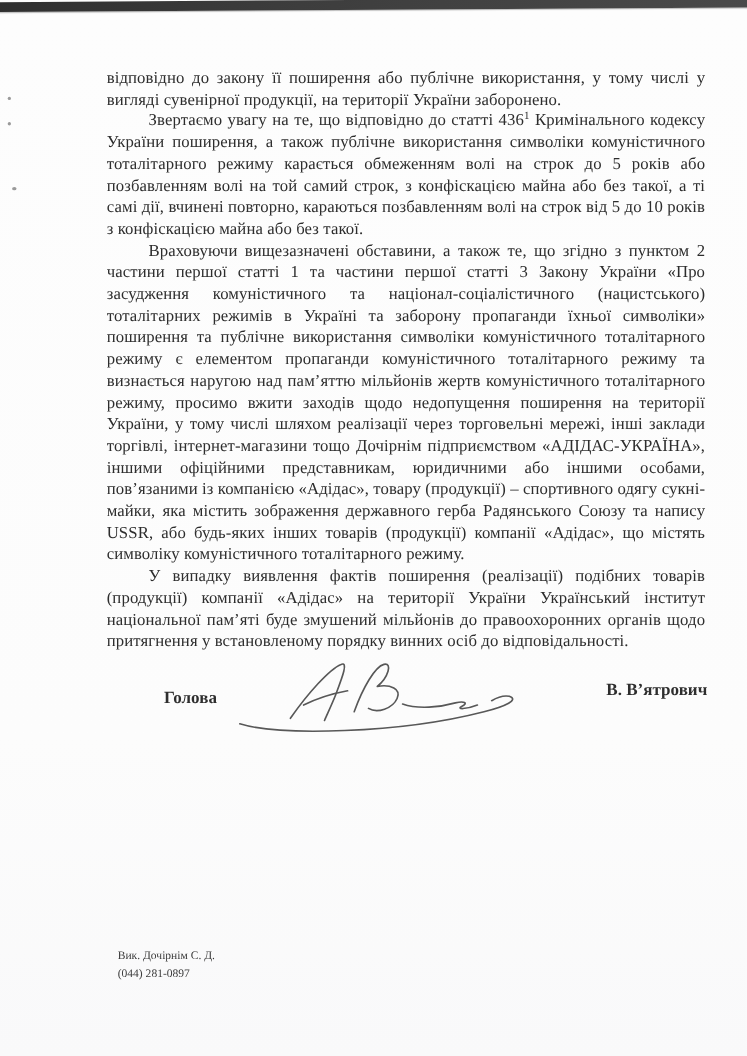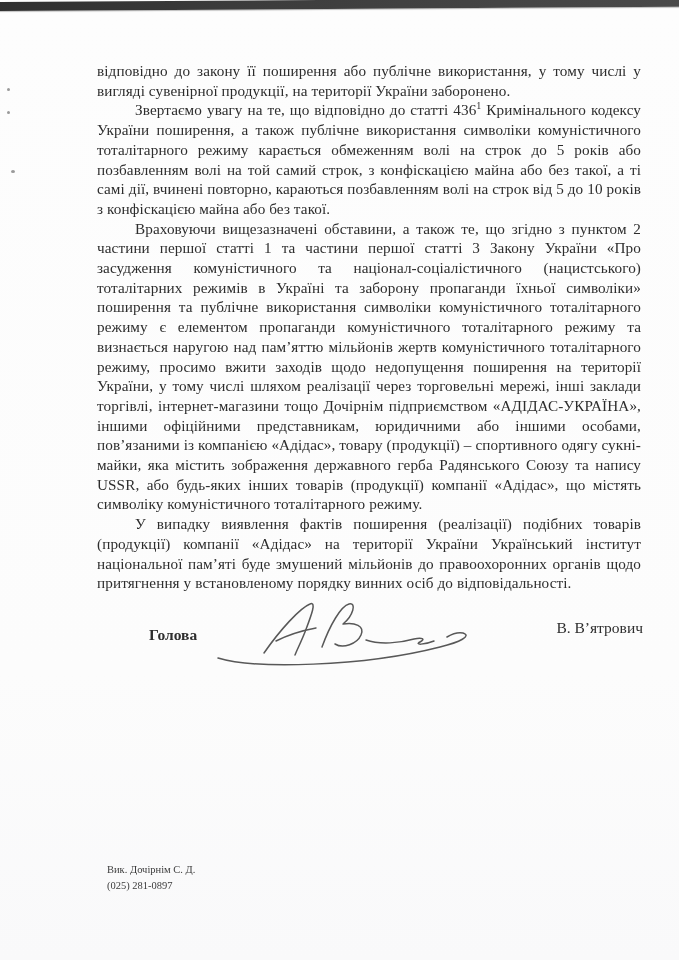--- a/index.html
+++ b/index.html
@@ -78,21 +78,21 @@
     font-size: 15.5px;
     font-weight: bold;
     color: #2e2e2e;
     margin-left: 44px;
   }
   .sig-name {
     position: absolute;
     right: 36px;
     top: 619px;
     font-size: 15.5px;
-    font-weight: normal;
+    font-weight: bold;
     color: #2e2e2e;
     white-space: nowrap;
   }
   .signature-svg {
     position: absolute;
     left: 212px;
     top: 594px;
     width: 292px;
     height: 82px;
   }
@@ -139,16 +139,16 @@
       <path d="M64,47 C78,40 93,36 104,34"></path>
       <path d="M110,53 C118,31 129,12 137,10 C145,8 141,22 131,30 C143,28 153,32 149,41 C145,50 131,55 123,50"></path>
       <path d="M154,46 C168,51 188,49 202,45 C210,43 214,45 208,48 C202,51 212,51 222,47"></path>
     </svg>
 
     <span class="sig-name">В. В’ятрович</span>
   </div>
 
   <div class="footer">
     <div>Вик. Дочірнім С. Д.</div>
-    <div>(025) 281-0897</div>
+    <div>(044) 281-0897</div>
   </div>
 
 </div>
 
 </body></html>

